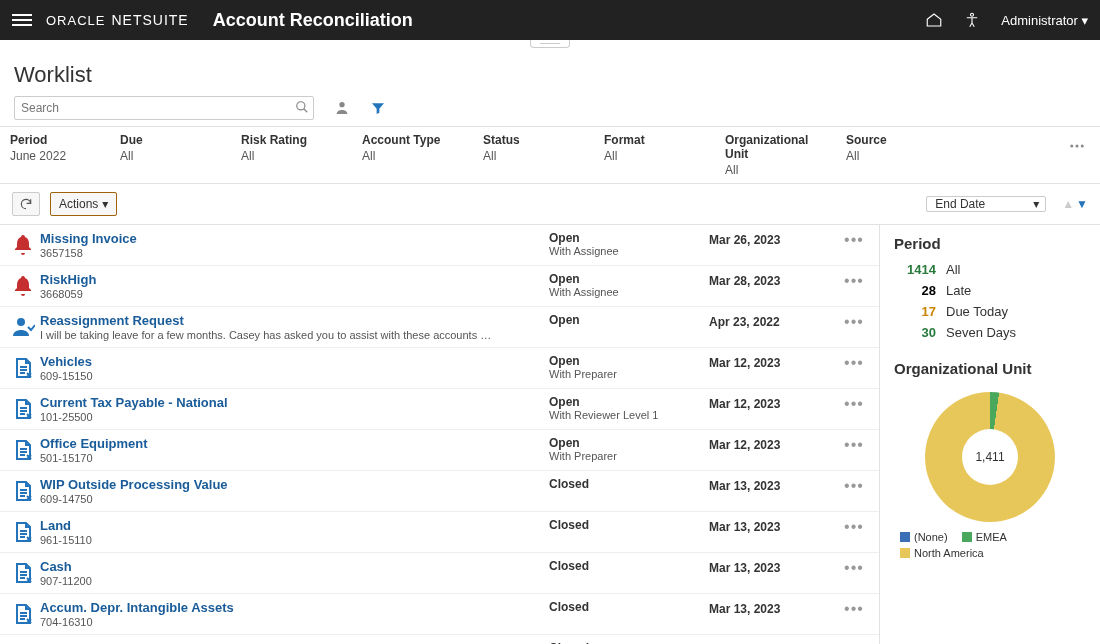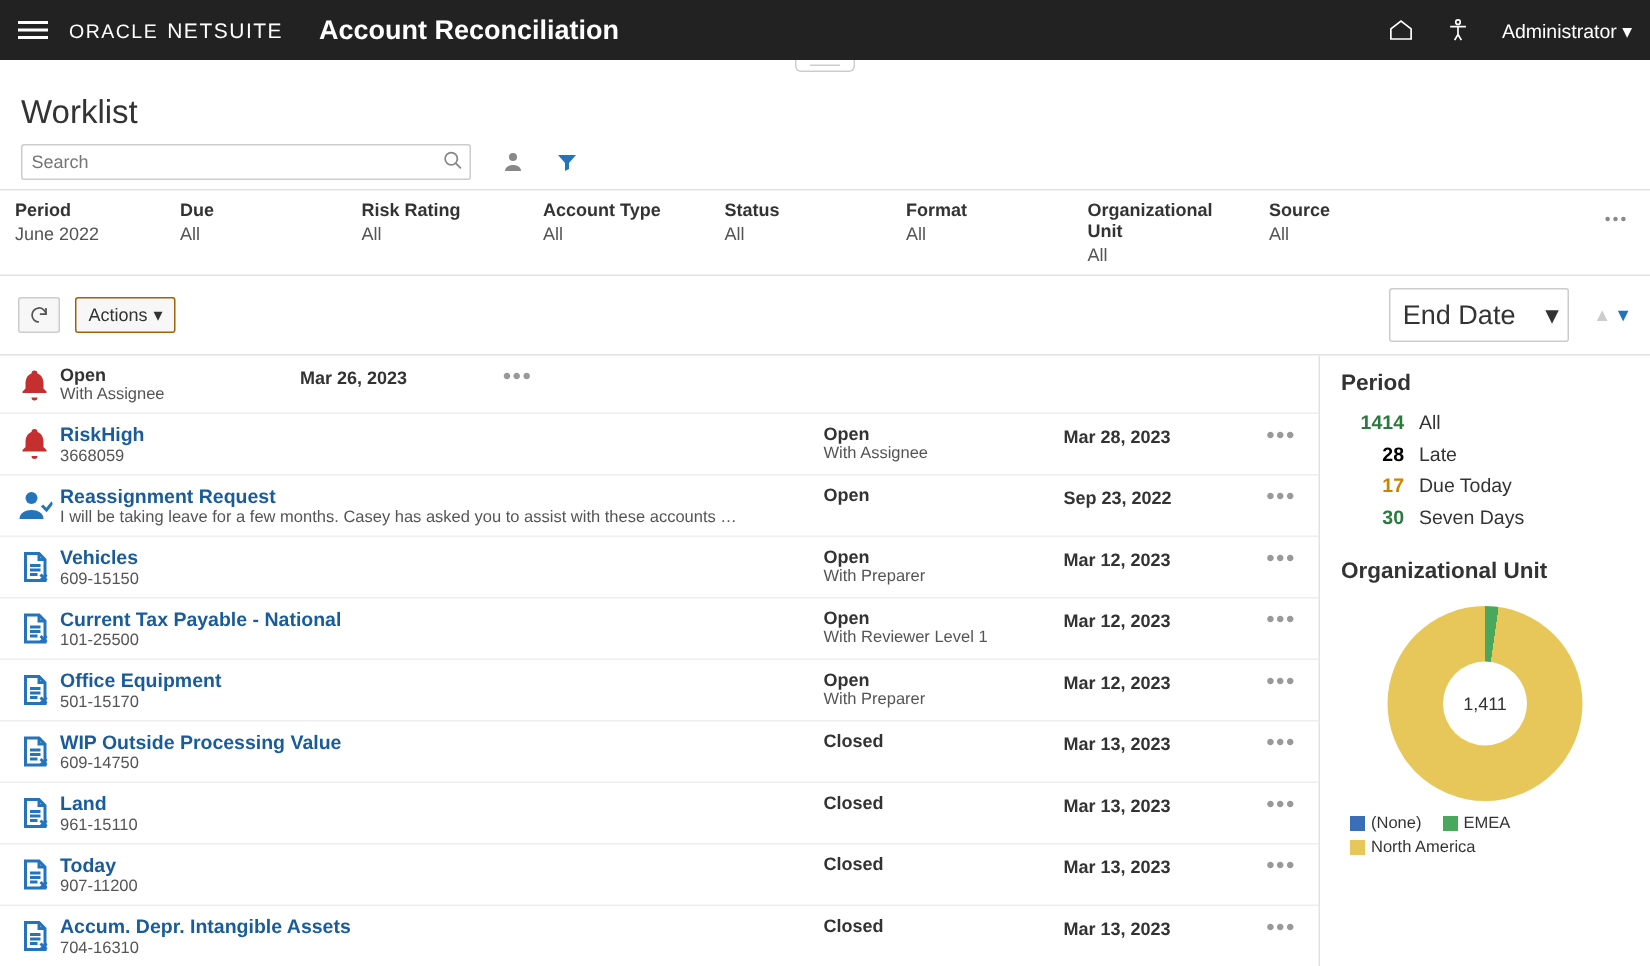--- a/index.html
+++ b/index.html
@@ -37,21 +37,21 @@
   .c-type { width: 11%; }
   .c-status { width: 11%; }
   .c-format { width: 11%; }
   .c-org { width: 11%; }
   .c-source { width: 11%; }
 
   .actions-row { display: flex; align-items: center; padding: 8px 12px; border-bottom: 1px solid #e2e2e2; gap: 10px;}
   .refresh-btn { width: 28px; height: 24px; border: 1px solid #ccc; background: #f7f7f7; border-radius: 2px; display:flex; align-items:center; justify-content:center; cursor:pointer;}
   .actions-btn { height: 24px; border: 1px solid #a16207; background: #f7f7f7; border-radius: 2px; padding: 0 8px; display:flex; align-items:center; gap:4px; cursor:pointer; font-size:12px;}
   .actions-spacer { flex:1; }
-  .enddate-btn { height: 36px; border: 1px solid #ccc; background: #fff; border-radius: 2px; padding: 0 20px 0 8px; display:flex; align-items:center; gap:4px; cursor:pointer; font-size:18px; position:relative; width:120px;}
+  .enddate-btn { height: 16px; border: 1px solid #ccc; background: #fff; border-radius: 2px; padding: 0 20px 0 8px; display:flex; align-items:center; gap:4px; cursor:pointer; font-size:12px; position:relative; width:120px;}
   .enddate-btn .chev { position:absolute; right:6px; }
   .sort-arrows { display:flex; gap:2px; margin-left:6px;}
   .sort-arrows .up { color:#ccc; }
   .sort-arrows .down { color:#2374bb; }
 
   .main-wrap { display:flex; }
   .list { flex:1; border-right: 1px solid #e2e2e2; }
   .summary { width: 220px; padding: 10px 14px; }
 
   .row { display:flex; align-items:flex-start; border-bottom: 1px solid #eee; padding: 6px 10px 6px 6px; }
@@ -205,20 +205,24 @@
 
 <div class="main-wrap">
 
   <div class="list" id="list">
       <div class="row">
         <div class="row-icon">
           <svg width="24" height="24" viewBox="0 0 24 24" fill="#c62f2f">
             <path d="M12 2a2 2 0 0 1 2 2c3 1 4 4 4 7v3l2 2v1H4v-1l2-2v-3c0-3 1-6 4-7a2 2 0 0 1 2-2zM10 20h4a2 2 0 0 1-4 0z"></path>
           </svg>
         </div>
+        <div class="row-main">
+          <div class="row-title">Missing Invoice</div>
+          <div class="row-sub">3657158</div>
+        </div>
         <div class="row-status">
           <div class="s1">Open</div>
           <div class="s2">With Assignee</div>
         </div>
         <div class="row-date">Mar 26, 2023</div>
         <div class="row-menu">•••</div>
       </div>
       <div class="row">
         <div class="row-icon">
           <svg width="24" height="24" viewBox="0 0 24 24" fill="#c62f2f">
@@ -244,21 +248,21 @@
             <path d="M17 12l3 3 4-5" stroke="#2374bb" stroke-width="2" fill="none"></path>
           </svg>
         </div>
         <div class="row-main">
           <div class="row-title">Reassignment Request</div>
           <div class="row-sub">I will be taking leave for a few months. Casey has asked you to assist with these accounts …</div>
         </div>
         <div class="row-status">
           <div class="s1">Open</div>
         </div>
-        <div class="row-date">Sep 23, 2022</div>
+        <div class="row-date">Apr 23, 2022</div>
         <div class="row-menu">•••</div>
       </div>
       <div class="row">
         <div class="row-icon">
           <svg width="24" height="24" viewBox="0 0 24 24" fill="none" stroke="#2374bb" stroke-width="2">
             <path d="M6 3h9l4 4v14H6z" fill="#fff"></path>
             <path d="M15 3v4h4"></path>
             <path d="M9 11h7M9 14h7M9 17h5"></path>
             <path d="M16 17l4 4M20 17l-4 4" stroke="#2374bb"></path>
           </svg>
@@ -355,21 +359,21 @@
       <div class="row">
         <div class="row-icon">
           <svg width="24" height="24" viewBox="0 0 24 24" fill="none" stroke="#2374bb" stroke-width="2">
             <path d="M6 3h9l4 4v14H6z" fill="#fff"></path>
             <path d="M15 3v4h4"></path>
             <path d="M9 11h7M9 14h7M9 17h5"></path>
             <path d="M16 17l4 4M20 17l-4 4" stroke="#2374bb"></path>
           </svg>
         </div>
         <div class="row-main">
-          <div class="row-title">Today</div>
+          <div class="row-title">Cash</div>
           <div class="row-sub">907-11200</div>
         </div>
         <div class="row-status">
           <div class="s1">Closed</div>
         </div>
         <div class="row-date">Mar 13, 2023</div>
         <div class="row-menu">•••</div>
       </div>
       <div class="row">
         <div class="row-icon">

